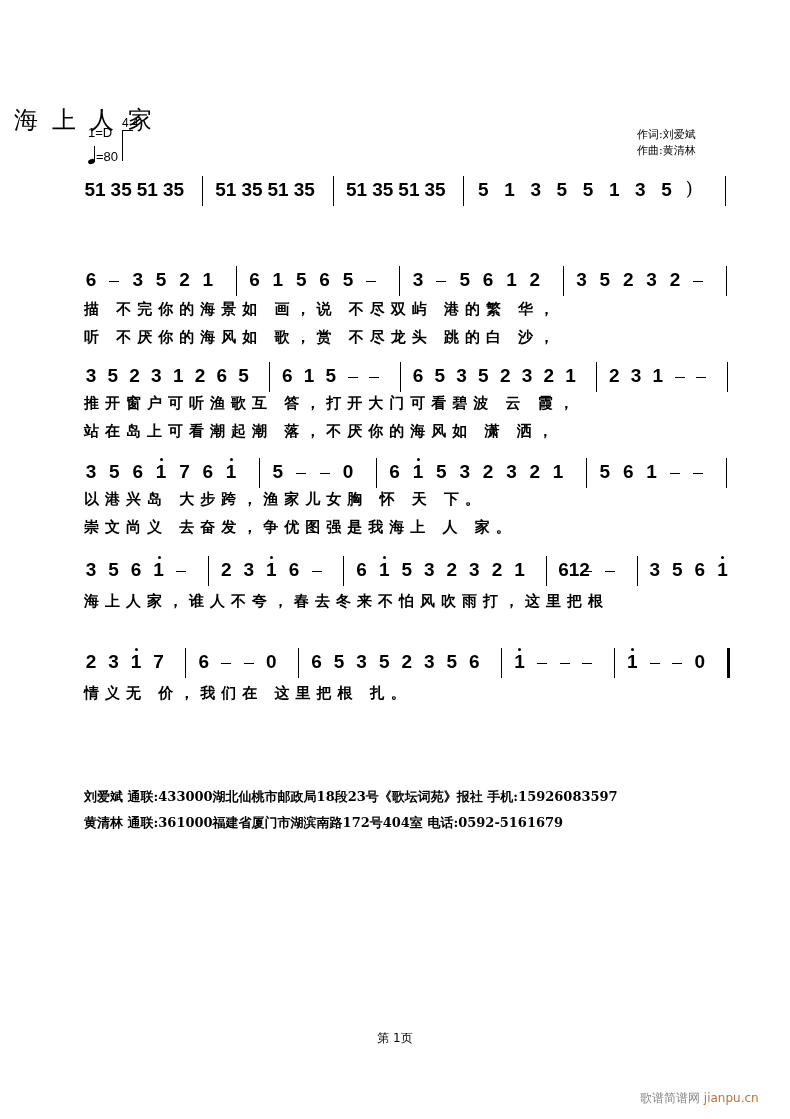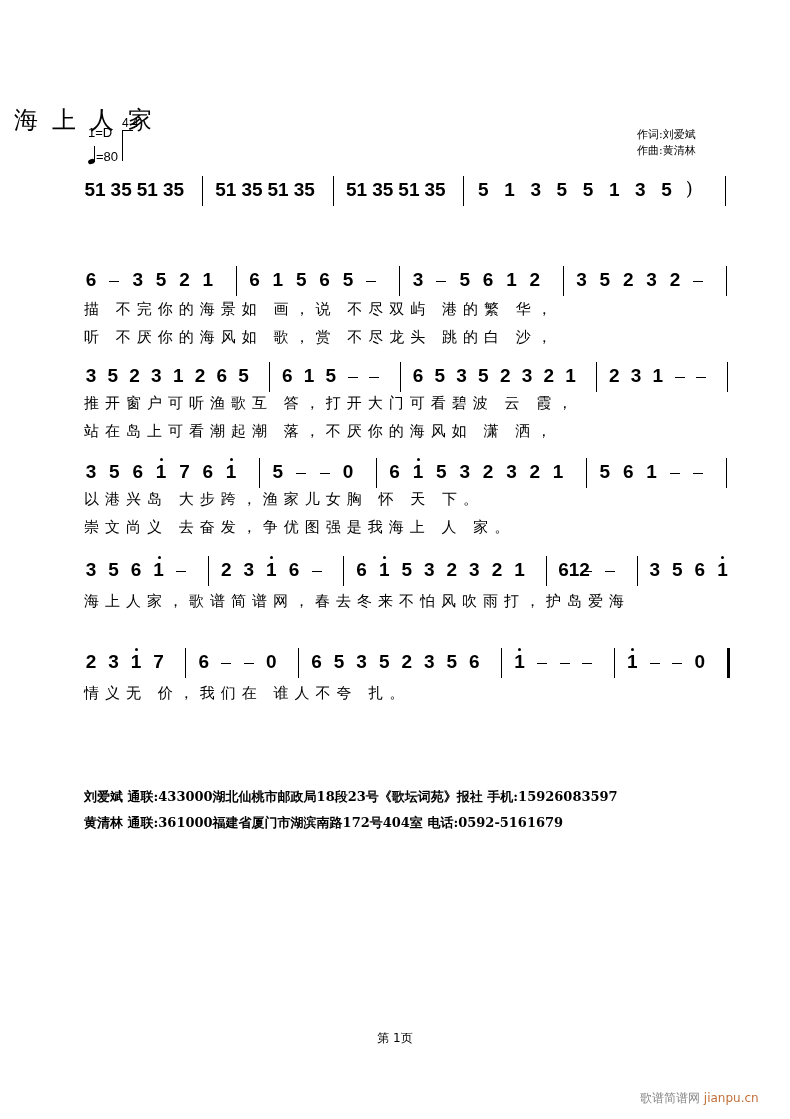--- a/index.html
+++ b/index.html
@@ -18,21 +18,21 @@
              background:#000; border-radius:50%; transform: rotate(-20deg); }
   .tempo .note-glyph::after { content:""; position:absolute; left:6px; bottom:2px; width:1px; height:16px; background:#000; }
   .credits { left: 637px; top: 127px; font-size: 11px; line-height: 16px; font-family: "DejaVu Sans", sans-serif; }
 
   .staff { position: absolute; left: 0; width: 790px; }
   .n { position: absolute; font-family: "Liberation Sans", sans-serif; font-weight: bold; font-size: 19px;
        width: 14px; text-align: center; line-height: 20px; }
   .n.dot-above::before { content:""; position:absolute; left:6px; top:-4px; width:3px; height:3px; background:#000; border-radius:50%; }
   .bar { position: absolute; width: 0; border-left: 1.5px solid #000; height: 30px; }
   .dash { position: absolute; width: 10px; border-top: 1.5px solid #000; }
-  .lyr { position: absolute; font-family: "DejaVu Sans", sans-serif; font-weight: normal; font-size: 15px; line-height: 18px; white-space: pre; }
+  .lyr { position: absolute; font-family: "DejaVu Sans", sans-serif; font-weight: bold; font-size: 15px; line-height: 18px; white-space: pre; }
   .paren { position: absolute; font-family: "DejaVu Serif", serif; font-size: 18px; }
   .footer { left: 84px; font-size: 13px; font-weight: bold; font-family: "DejaVu Serif", serif; white-space: pre; }
   .pageno { left: 0; width: 790px; text-align: center; top: 1030px; font-size: 12px; }
   .watermark { left: 640px; top: 1090px; font-size: 12px; color: #888; }
   .watermark .wm-url { color: #c0703a; }
 </style>
 </head>
 <body>
 
 <div class="abs title">海上人家</div>
@@ -199,21 +199,21 @@
       <div class="n" style="left: 512.483px; width: 14px;">1</div>
       <div class="bar" style="left: 546.31px; top: -4px;"></div>
       <div class="n" style="left: 557.586px; width: 33px;">612</div>
       <div class="dash" style="left: 582.138px; top: 11px;"></div>
       <div class="dash" style="left: 604.69px; top: 11px;"></div>
       <div class="bar" style="left: 636.517px; top: -4px;"></div>
       <div class="n" style="left: 647.793px; width: 14px;">3</div>
       <div class="n" style="left: 670.345px; width: 14px;">5</div>
       <div class="n" style="left: 692.897px; width: 14px;">6</div>
       <div class="n dot-above" style="left: 715.448px; width: 14px;">1</div>
-      <div class="lyr" style="left: 84px; top: 32px; letter-spacing: 6px;">海上人家，歌谱简谱网，春去冬来不怕风吹雨打，护岛爱海</div>
+      <div class="lyr" style="left: 84px; top: 32px; letter-spacing: 6px;">海上人家，谁人不夸，春去冬来不怕风吹雨打，这里把根</div>
     </div>
     <div class="staff" style="top: 652px;">
       <div class="n" style="left: 84px; width: 14px;">2</div>
       <div class="n" style="left: 106.552px; width: 14px;">3</div>
       <div class="n dot-above" style="left: 129.103px; width: 14px;">1</div>
       <div class="n" style="left: 151.655px; width: 14px;">7</div>
       <div class="bar" style="left: 185.483px; top: -4px;"></div>
       <div class="n" style="left: 196.759px; width: 14px;">6</div>
       <div class="dash" style="left: 221.31px; top: 11px;"></div>
       <div class="dash" style="left: 243.862px; top: 11px;"></div>
@@ -231,21 +231,21 @@
       <div class="n dot-above" style="left: 512.483px; width: 14px;">1</div>
       <div class="dash" style="left: 537.034px; top: 11px;"></div>
       <div class="dash" style="left: 559.586px; top: 11px;"></div>
       <div class="dash" style="left: 582.138px; top: 11px;"></div>
       <div class="bar" style="left: 613.966px; top: -4px;"></div>
       <div class="n dot-above" style="left: 625.241px; width: 14px;">1</div>
       <div class="dash" style="left: 649.793px; top: 11px;"></div>
       <div class="dash" style="left: 672.345px; top: 11px;"></div>
       <div class="n" style="left: 692.897px; width: 14px;">0</div>
       <div class="bar" style="left: 726.724px; top: -4px; border-left-width: 3px;"></div>
-      <div class="lyr" style="left: 84px; top: 32px; letter-spacing: 6px;">情义无 价，我们在 谁人不夸 扎。</div>
+      <div class="lyr" style="left: 84px; top: 32px; letter-spacing: 6px;">情义无 价，我们在 这里把根 扎。</div>
     </div>
   </div>
 
 <div class="abs footer" style="top:788px">刘爱斌 通联:433000湖北仙桃市邮政局18段23号《歌坛词苑》报社 手机:15926083597</div>
 <div class="abs footer" style="top:814px">黄清林 通联:361000福建省厦门市湖滨南路172号404室 电话:0592-5161679</div>
 <div class="abs pageno">第 1页</div>
 <div class="abs watermark">
   <span>歌谱简谱网</span>
   <span class="wm-url">jianpu.cn</span>
 </div>

